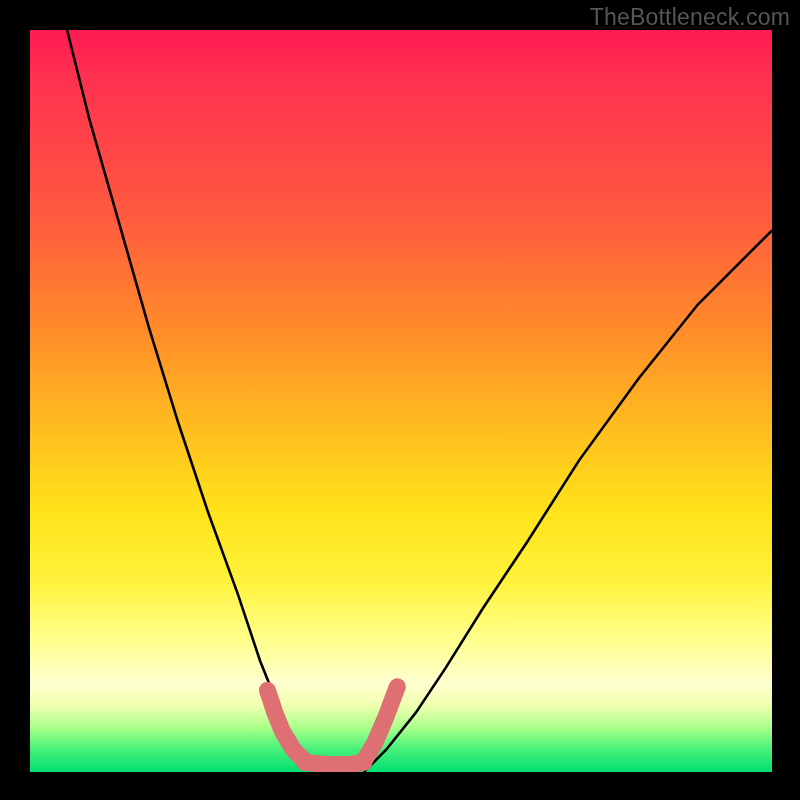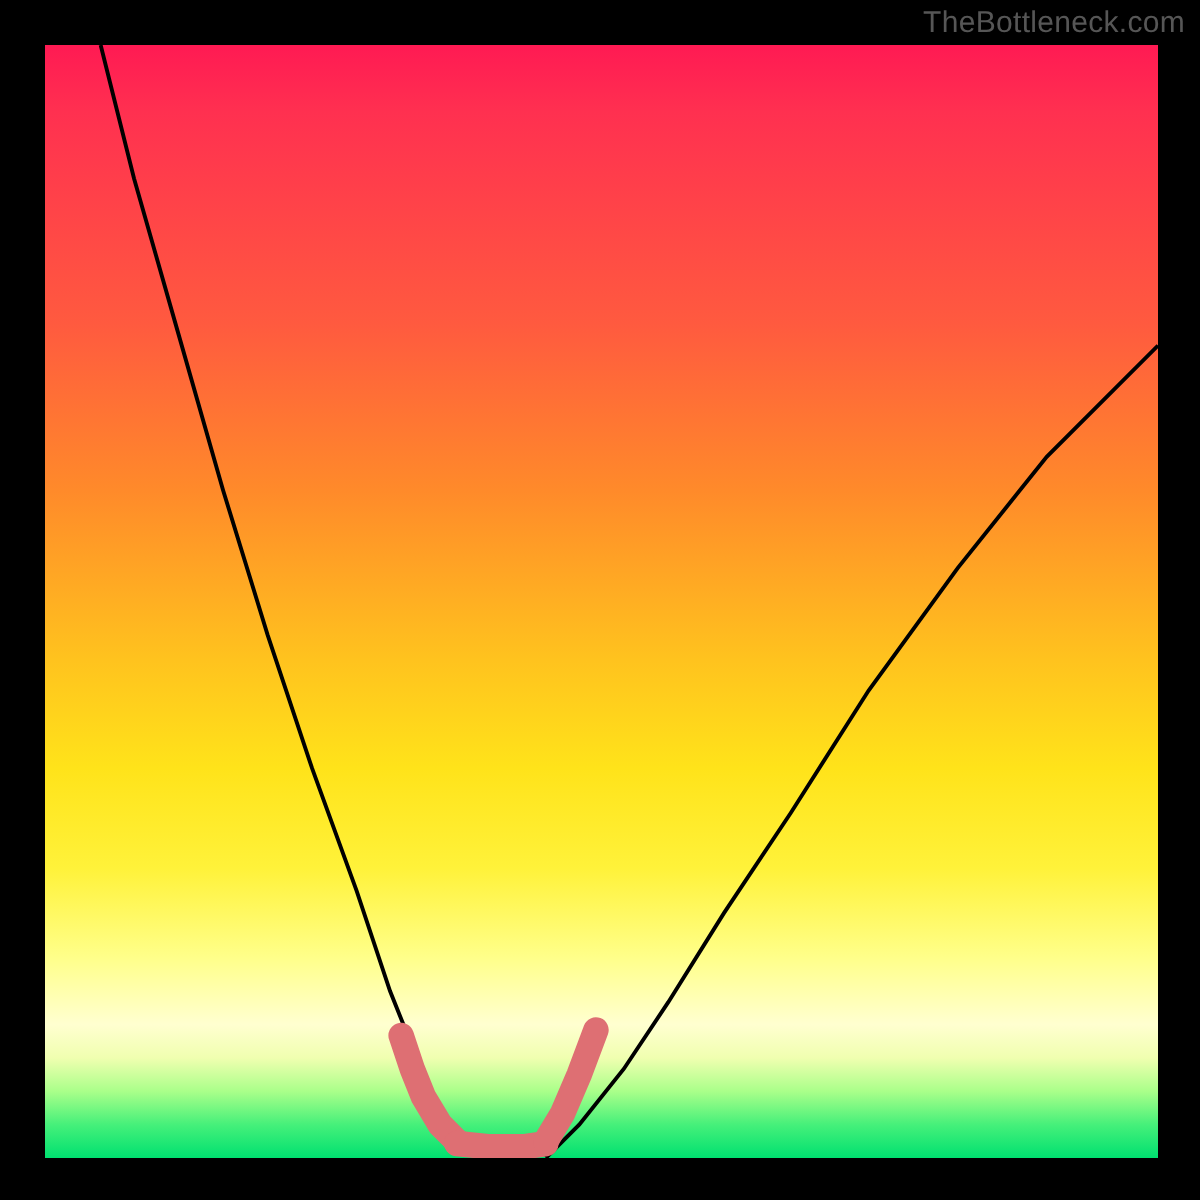--- a/index.html
+++ b/index.html
@@ -39,21 +39,21 @@
       #aaff8a 94%,
       #46f07a 97%,
       #00e070 100%
     );
   }
   .watermark {
     position: absolute;
     top: 4px;
     right: 10px;
     color: #565656;
-    font-size: 20px;
+    font-size: 23px;
     font-weight: 500;
     letter-spacing: 0.2px;
     user-select: none;
   }
   svg.overlay {
     position: absolute;
     left: 0;
     top: 0;
     width: 742px;
     height: 742px;

